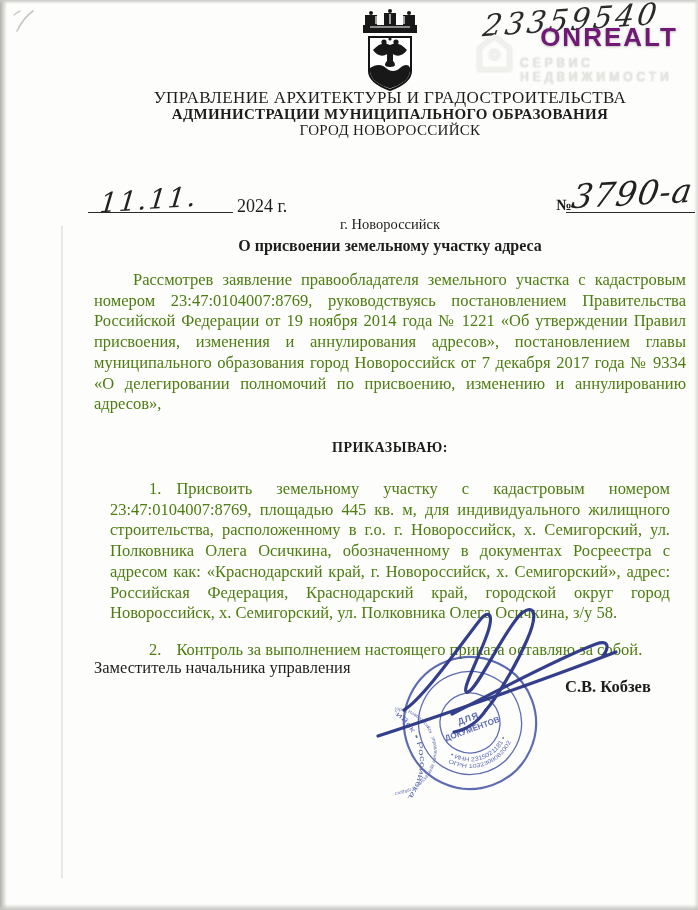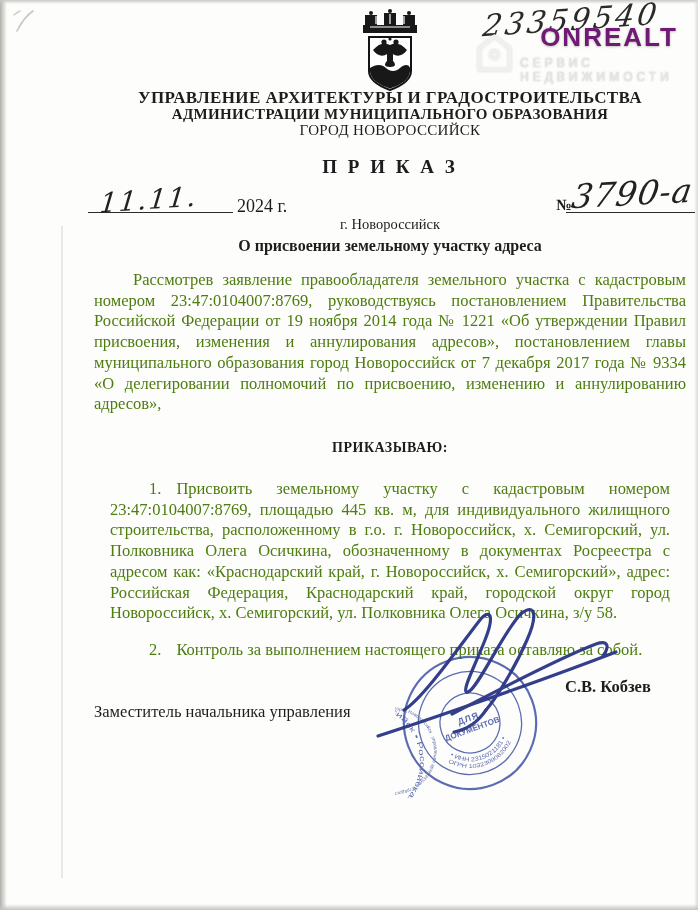--- a/index.html
+++ b/index.html
@@ -31,21 +31,21 @@
   .wm-text{display:flex;flex-direction:column;}
   .wm-brand{font-family:"Liberation Sans","DejaVu Sans",sans-serif;font-weight:bold;
     font-size:26px;letter-spacing:2px;color:#701a75;
     text-shadow:0 1px 2px rgba(168,168,160,.5);line-height:30px;text-align:center;}
   .wm-tagline{font-family:"Liberation Sans","DejaVu Sans",sans-serif;font-size:12px;
     letter-spacing:4px;color:#e7e7e3;text-shadow:0 0 1px rgba(190,190,184,.6);margin-top:4px;}
   
   .emblem{position:absolute;left:351px;top:9px;}
   
   .h-center{position:absolute;left:94px;width:592px;text-align:center;}
-  .org1{top:88px;font-size:17px;font-weight:bold;letter-spacing:.4px;}
+  .org1{top:88px;font-size:17px;font-weight:normal;letter-spacing:.4px;}
   .org2{top:106px;font-size:15px;font-weight:bold;letter-spacing:.3px;}
   .org3{top:122px;font-size:15px;font-weight:normal;letter-spacing:.3px;}
   .doctype{top:156px;font-size:19px;font-weight:bold;letter-spacing:3px;}
   
   .date-underline{position:absolute;left:88px;top:212px;width:145px;border-bottom:1.6px solid #2b2b2b;}
   .hand-date{position:absolute;left:100px;top:184px;font-size:27px;letter-spacing:2px;
     transform:rotate(-4deg) skewX(-10deg);}
   .year-label{position:absolute;left:237px;top:196px;font-size:18px;font-weight:normal;}
   .num-sign{position:absolute;left:556px;top:196px;font-size:15.5px;font-weight:bold;}
   .hand-number{position:absolute;left:572px;top:174px;font-size:33px;letter-spacing:1px;
@@ -55,21 +55,21 @@
   .doc-title{top:237px;font-size:16px;font-weight:bold;}
   
   .para{position:absolute;left:94px;width:592px;font-size:16.5px;line-height:20.7px;
     text-align:justify;color:#4d7c0f;}
   .preamble{top:270px;text-indent:39px;}
   .order-heading{top:440px;font-size:14px;font-weight:bold;letter-spacing:.5px;}
   .items{top:463px;}
   .items p{margin:16px;text-indent:39px;}
   .inum{margin-right:15px;}
   
-  .sig-position{position:absolute;left:94px;top:657px;width:320px;font-size:16.5px;line-height:21.5px;margin-top:44px;}
+  .sig-position{position:absolute;left:94px;top:657px;width:320px;font-size:16.5px;line-height:21.5px;}
   .sig-name{position:absolute;left:565px;top:677px;font-size:16.5px;font-weight:bold;}
   .stamp{position:absolute;left:395px;top:648px;opacity:.82;}
   .pen-signature{position:absolute;left:358px;top:606px;opacity:.95;}
   .corner-mark{position:absolute;left:10px;top:4px;opacity:.8;}
 </style>
 </head>
 <body>
 
 <div class="page">
 
@@ -111,21 +111,20 @@
     <path d="M22 41 C28 34 34 33 39 36 C44 33 50 34 56 41 C52 47 46 48 42 45 L42 52 C45 55 45 58 39 58 C33 58 33 55 36 52 L36 45 C32 48 26 47 22 41 Z" fill="#181818"></path>
     <circle cx="33" cy="33" r="2.6" fill="#181818"></circle>
     <circle cx="45" cy="33" r="2.6" fill="#181818"></circle>
     <circle cx="39" cy="30" r="1.6" fill="#181818"></circle>
     <path d="M19 59 C25 55 31 55 35 59 C39 63 45 63 49 59 C53 55 58 55 59 59 L59 62 C59 70 50 76 39 79.5 C28 76 19 70 19 62 Z" fill="#181818"></path>
   </svg>
 
   <div class="h-center org1">УПРАВЛЕНИЕ АРХИТЕКТУРЫ И ГРАДОСТРОИТЕЛЬСТВА</div>
   <div class="h-center org2">АДМИНИСТРАЦИИ МУНИЦИПАЛЬНОГО ОБРАЗОВАНИЯ</div>
   <div class="h-center org3">ГОРОД НОВОРОССИЙСК</div>
-  <div class="h-center doctype">П Р И К А З</div>
 
   <div class="date-underline"></div>
   <div class="hand-date hand">11.11.</div>
   <div class="year-label">2024 г.</div>
   <div class="num-sign">№</div>
   <div class="hand-number hand">3790-а</div>
   <div class="num-underline"></div>
 
   <div class="h-center doc-title">О присвоении земельному участку адреса</div>
   <div class="h-center place">г. Новороссийск</div>

